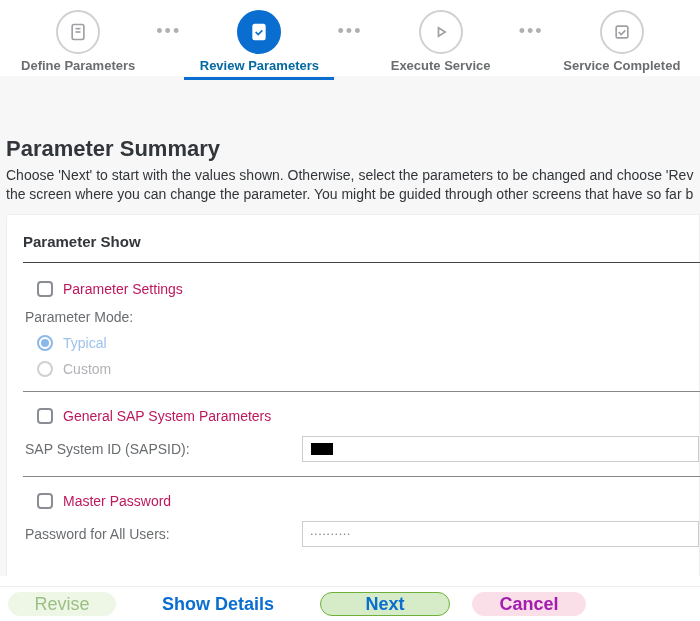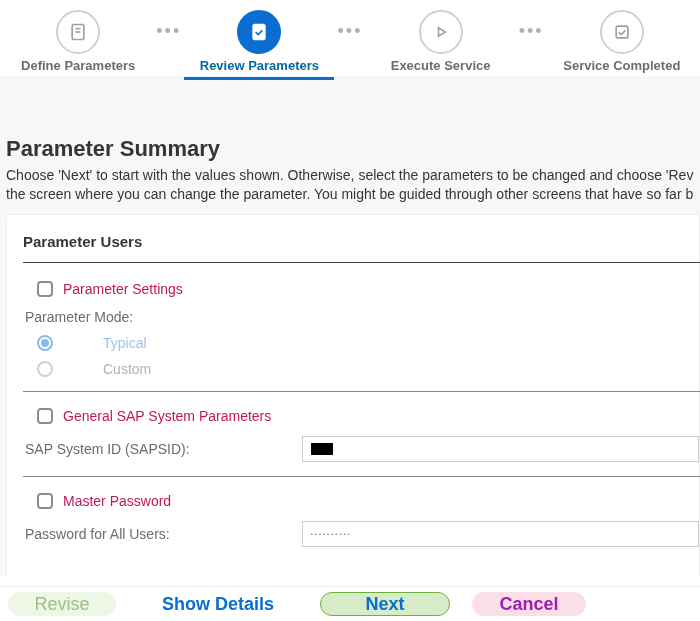--- a/index.html
+++ b/index.html
@@ -128,21 +128,20 @@
     font-size: 14px;
     margin: 0 0 10px 2px;
   }
   .radio-group { margin: 0 0 14px 14px; }
   .radio-row {
     display: flex;
     align-items: center;
     margin-bottom: 10px;
     color: #b0b2b5;
     font-size: 14px;
-    gap: 40px;
   }
   .radio-row .radio {
     width: 16px;
     height: 16px;
     border: 2px solid #cfd0d2;
     border-radius: 50%;
     margin-right: 10px;
     display: flex;
     align-items: center;
     justify-content: center;
@@ -297,21 +296,21 @@
 <div class="main-bg">
   <div class="summary-header">
     <div class="summary-title">Parameter Summary</div>
     <div class="summary-desc">
       <span>Choose 'Next' to start with the values shown. Otherwise, select the parameters to be changed and choose 'Rev</span><br>
       <span>the screen where you can change the parameter. You might be guided through other screens that have so far b</span>
     </div>
   </div>
 
   <div class="panel">
-    <div class="panel-title">Parameter Users</div>
+    <div class="panel-title">Parameter Show</div>
     <hr class="hr">
 
     <div class="chk-row">
       <span class="chk"></span>
       <span>Parameter Settings</span>
     </div>
     <div class="field-label">Parameter Mode:</div>
     <div class="radio-group">
       <div class="radio-row selected">
         <span class="radio"></span>

